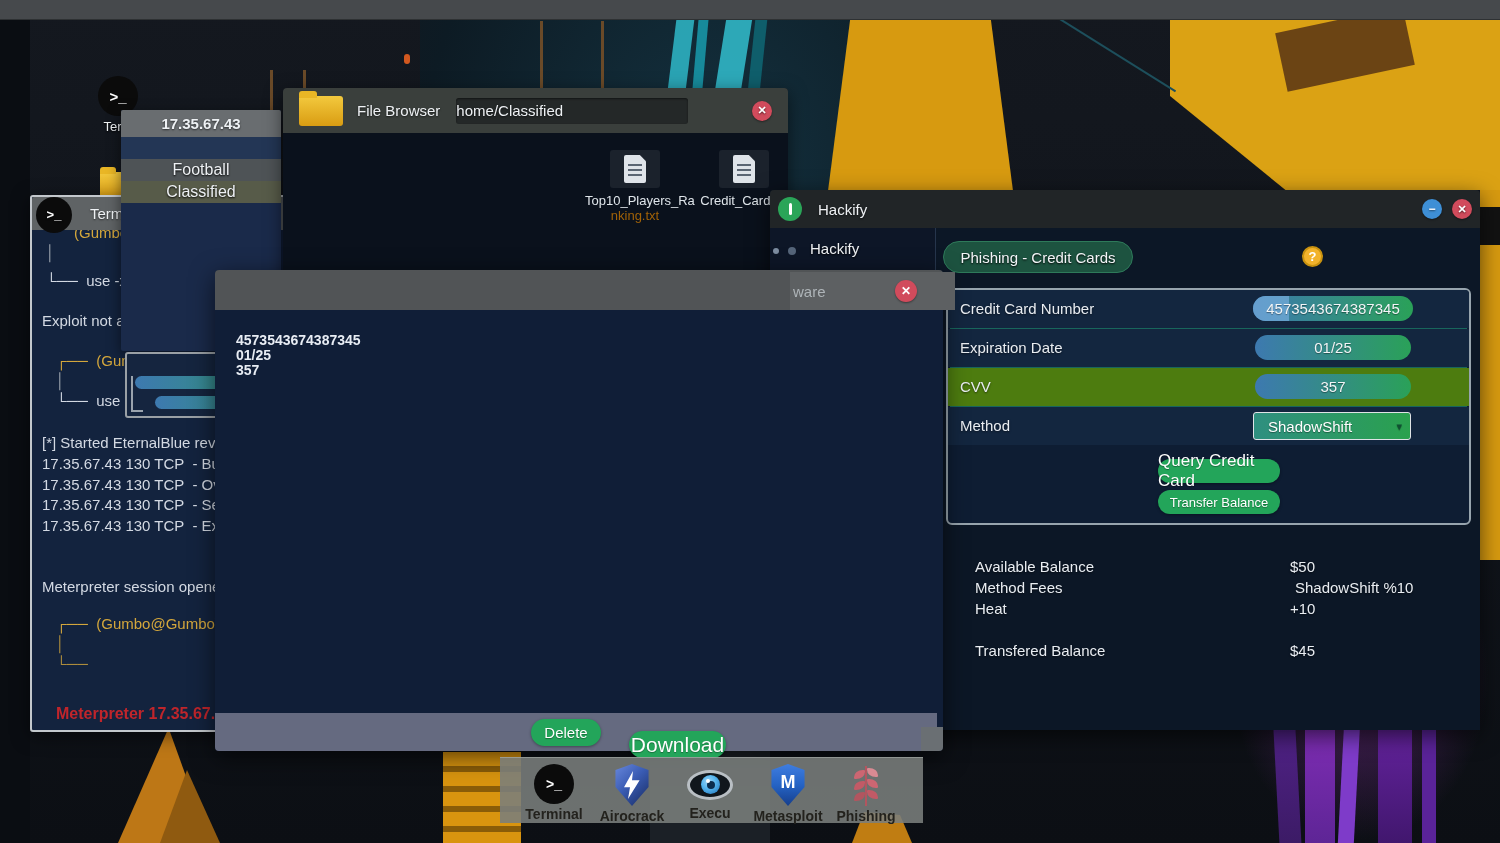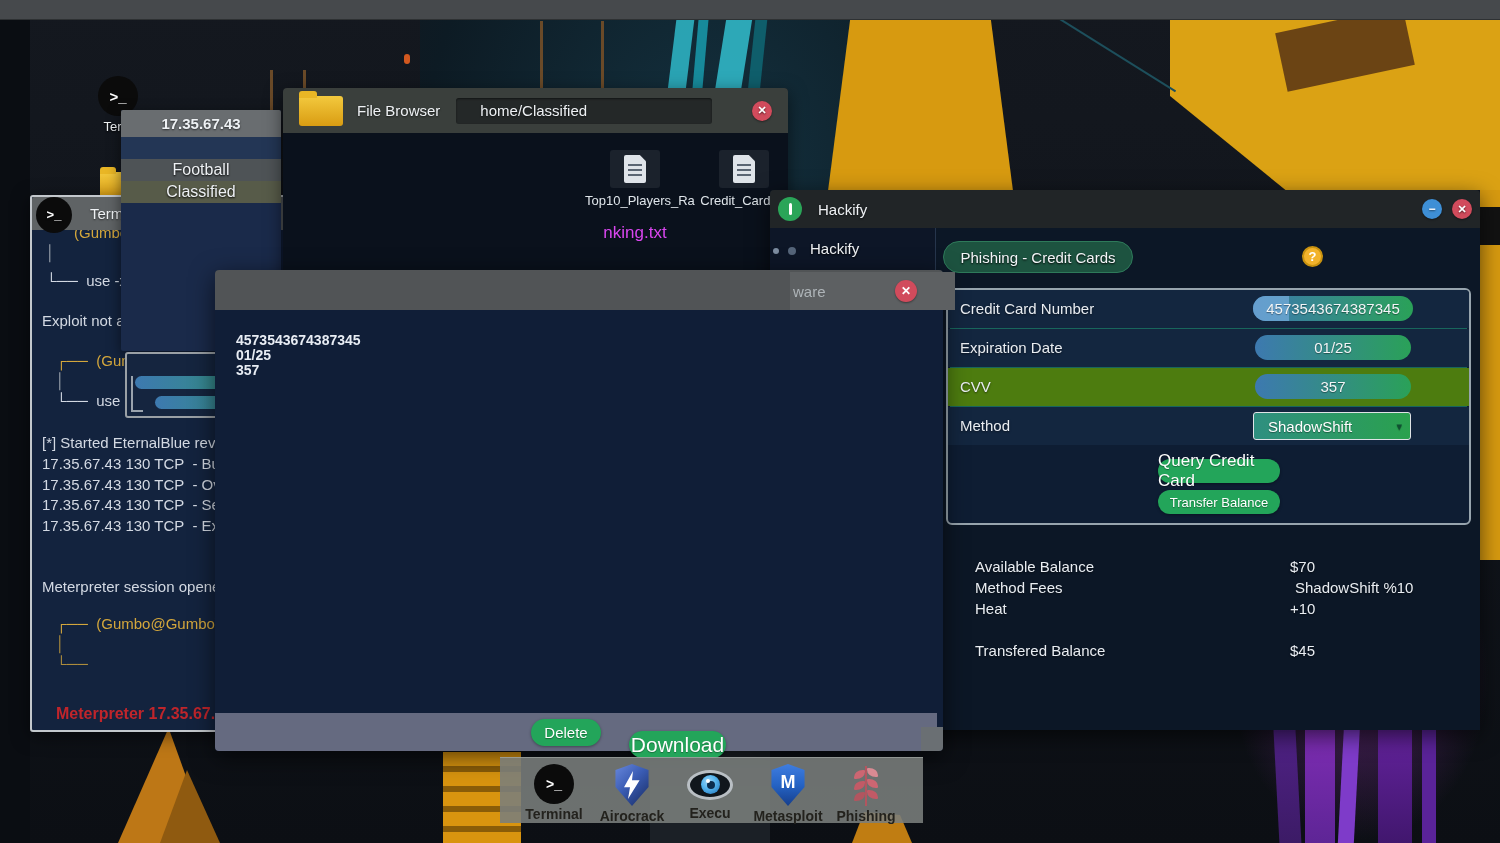--- a/index.html
+++ b/index.html
@@ -126,32 +126,32 @@
     </div>
     <div class="abs" style="left:0;top:71px;width:160px;height:22px;background:#575b49;color:#eef1f4;font-size:16px;display:flex;align-items:center;justify-content:center;text-shadow:0 1px 2px #000;">
       <span>Classified</span>
     </div>
   </div>
 
   <div class="abs" style="left:283px;top:88px;width:505px;height:420px;z-index:30;border-radius:4px;box-shadow:0 5px 18px rgba(0,0,0,.55);background:#0a111c;">
     <div class="titlebar" style="height:45px;background:rgba(62,66,63,.94);border-radius:4px 4px 0 0;">
       <div class="folder" style="width:44px;height:30px;margin-left:16px;"></div>
       <span style="margin-left:14px;font-size:15px;">File Browser</span>
-      <div style="margin-left:16px;width:232px;height:26px;background:rgba(22,25,27,.6);border-radius:3px;color:#eef1f4;font-size:15px;line-height:26px;padding-left:24px;box-shadow:inset 0 1px 2px rgba(0,0,0,.5);">home/Classified</div>
+      <div style="margin-left:16px;width:232px;height:26px;background:rgba(22,25,27,.6);border-radius:3px;color:#eef1f4;font-size:15px;line-height:26px;padding-left:0;box-shadow:inset 0 1px 2px rgba(0,0,0,.5);">home/Classified</div>
       <div class="circle-btn close" style="width:20px;height:20px;font-size:11px;margin-left:auto;margin-right:16px;">
         <span>✕</span>
       </div>
     </div>
 
     <div class="abs" style="left:302px-;left:302px;top:62px;width:100px;text-align:center;">
       <div class="doc-tile" style="width:50px;height:38px;margin:0 auto;">
         <div class="doc"></div>
       </div>
       <div style="color:#dfe5ea;font-size:13px;margin-top:5px;">Top10_Players_Ra</div>
-      <div style="color:#d946ef;font-size:17px;margin-top:15px;">nking.txt</div>
+      <div style="color:#a16207;font-size:13px;margin-top:0;">nking.txt</div>
     </div>
     <div class="abs" style="left:411px;top:62px;width:100px;text-align:center;">
       <div class="doc-tile" style="width:50px;height:38px;margin:0 auto;">
         <div class="doc"></div>
       </div>
       <div style="color:#dfe5ea;font-size:13px;margin-top:5px;">Credit_Card.txt</div>
     </div>
   </div>
 
   <div class="abs" style="left:125px;top:352px;width:230px;height:62px;z-index:40;background:#15253f;border:2px solid #9aa0a5;border-radius:3px;">
@@ -224,21 +224,21 @@
 
         <div class="gbtn" style="position:absolute;left:210px;top:169px;width:122px;height:24px;font-size:17px;">
           <span>Query Credit Card</span>
         </div>
         <div class="gbtn" style="position:absolute;left:210px;top:200px;width:122px;height:24px;font-size:13px;text-align:center;">
           <span>Transfer Balance</span>
         </div>
       </div>
 
       <div class="info-line" style="left:39px;top:330px;">Available Balance</div>
-      <div class="info-line" style="left:354px;top:330px;">$70</div>
+      <div class="info-line" style="left:354px;top:330px;">$50</div>
       <div class="info-line" style="left:39px;top:351px;">Method Fees</div>
       <div class="info-line" style="left:359px;top:351px;">ShadowShift %10</div>
       <div class="info-line" style="left:39px;top:372px;">Heat</div>
       <div class="info-line" style="left:354px;top:372px;">+10</div>
       <div class="info-line" style="left:39px;top:414px;">Transfered Balance</div>
       <div class="info-line" style="left:354px;top:414px;">$45</div>
     </div>
   </div>
 
   <div class="abs" style="left:790px;top:272px;width:165px;height:38px;background:#5d6062;z-index:80;display:flex;align-items:center;">

